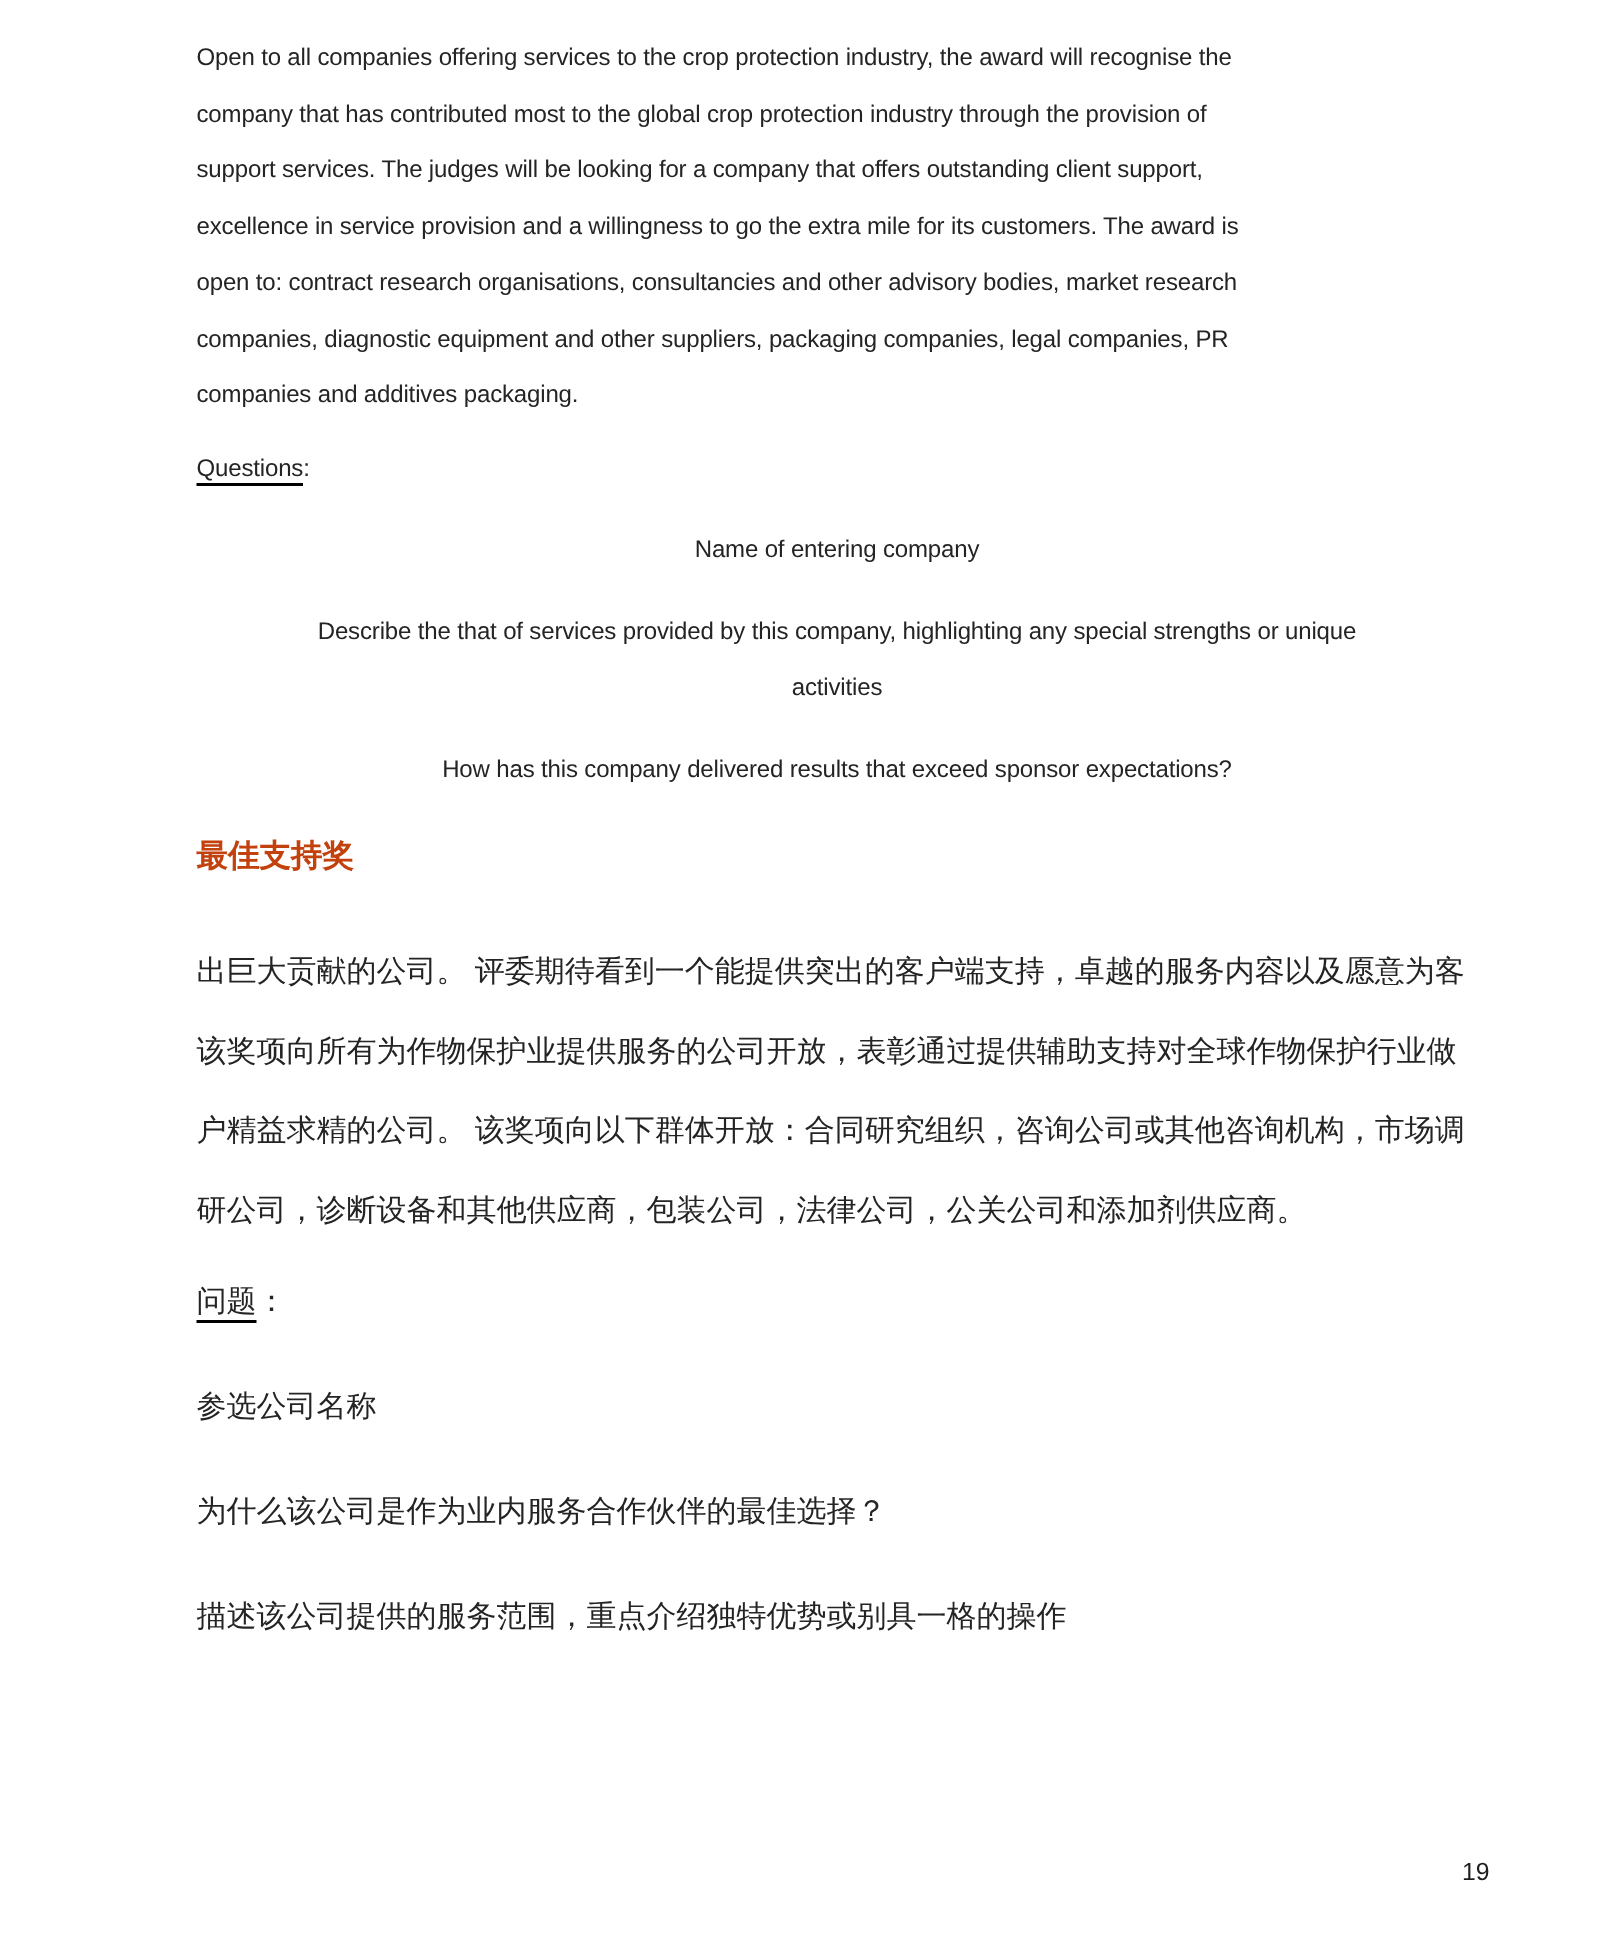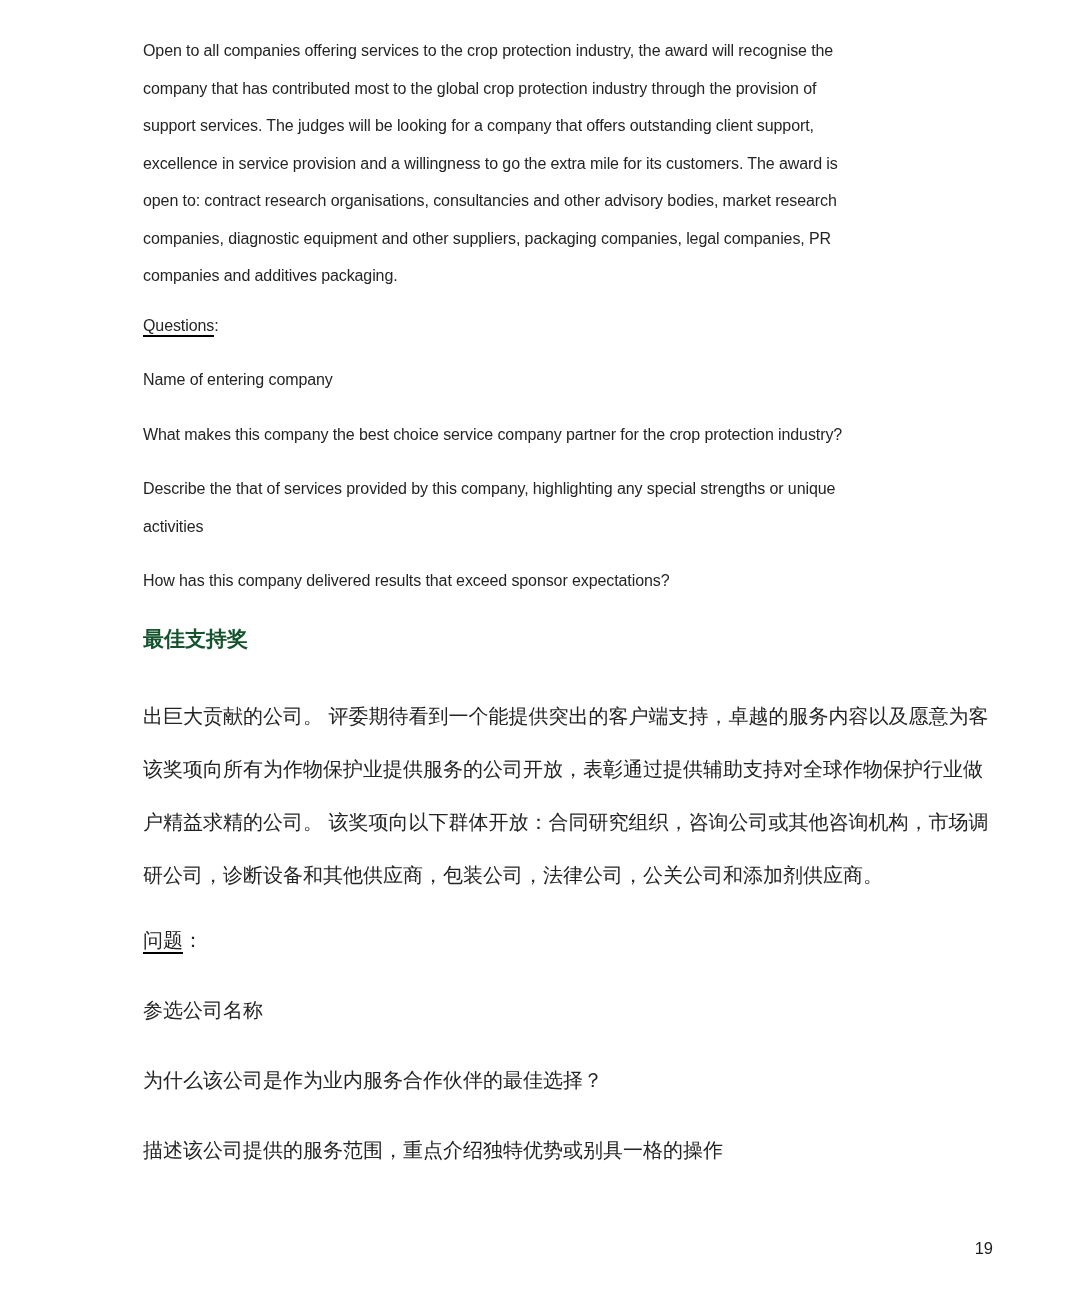--- a/index.html
+++ b/index.html
@@ -11,36 +11,36 @@
       font-family: "Liberation Sans", "DejaVu Sans", sans-serif;
       color: #242424;
       overflow: hidden;
     }
     .content {
       position: absolute;
       left: 131px;
       top: 20px;
       width: 854px;
     }
-    p, h2 { margin: 12px; padding: 0; }
+    p, h2 { margin: 0; padding: 0; }
     .line { white-space: nowrap; }
     .en { font-size: 16px; line-height: 37.5px; letter-spacing: -0.1px; }
     .zh { font-size: 20px; line-height: 53px; }
     .en-questions-heading { margin-top: 11px; }
-    .en-q { margin-top: 17px; }
+    .en-q { margin-top: 17px; text-align: center; }
     .underlined {
       border-bottom: 2px solid #000000;
       padding-bottom: 1px;
     }
     .zh-award-heading {
       font-size: 21px;
       line-height: 40px;
       font-weight: 700;
       margin-top: 19px;
-      color: #14532d;
+      color: #c2410c;
     }
     .zh-intro { margin-top: 31px; }
     .zh-questions-heading { margin-top: 8px; }
     .zh-q { margin-top: 17px; }
     .page-number {
       position: absolute;
       top: 1236px;
       right: 86px;
       font-size: 16.5px;
       line-height: 24px;
@@ -61,23 +61,20 @@
     <span class="line" style="display:block">companies, diagnostic equipment and other suppliers, packaging companies, legal companies, PR</span>
     <span class="line" style="display:block">companies and additives packaging.</span>
   </p>
 
   <p class="en en-questions-heading"><span class="underlined">Questions</span><span>:</span></p>
 
   <p class="en en-q">
     <span class="line" style="display:block">Name of entering company</span>
   </p>
 
-  <p class="en en-q">
-    <span class="line" style="display:block">What makes this company the best choice service company partner for the crop protection industry?</span>
-  </p>
 
   <p class="en en-q">
     <span class="line" style="display:block">Describe the that of services provided by this company, highlighting any special strengths or unique</span>
     <span class="line" style="display:block">activities</span>
   </p>
 
   <p class="en en-q">
     <span class="line" style="display:block">How has this company delivered results that exceed sponsor expectations?</span>
   </p>
 

